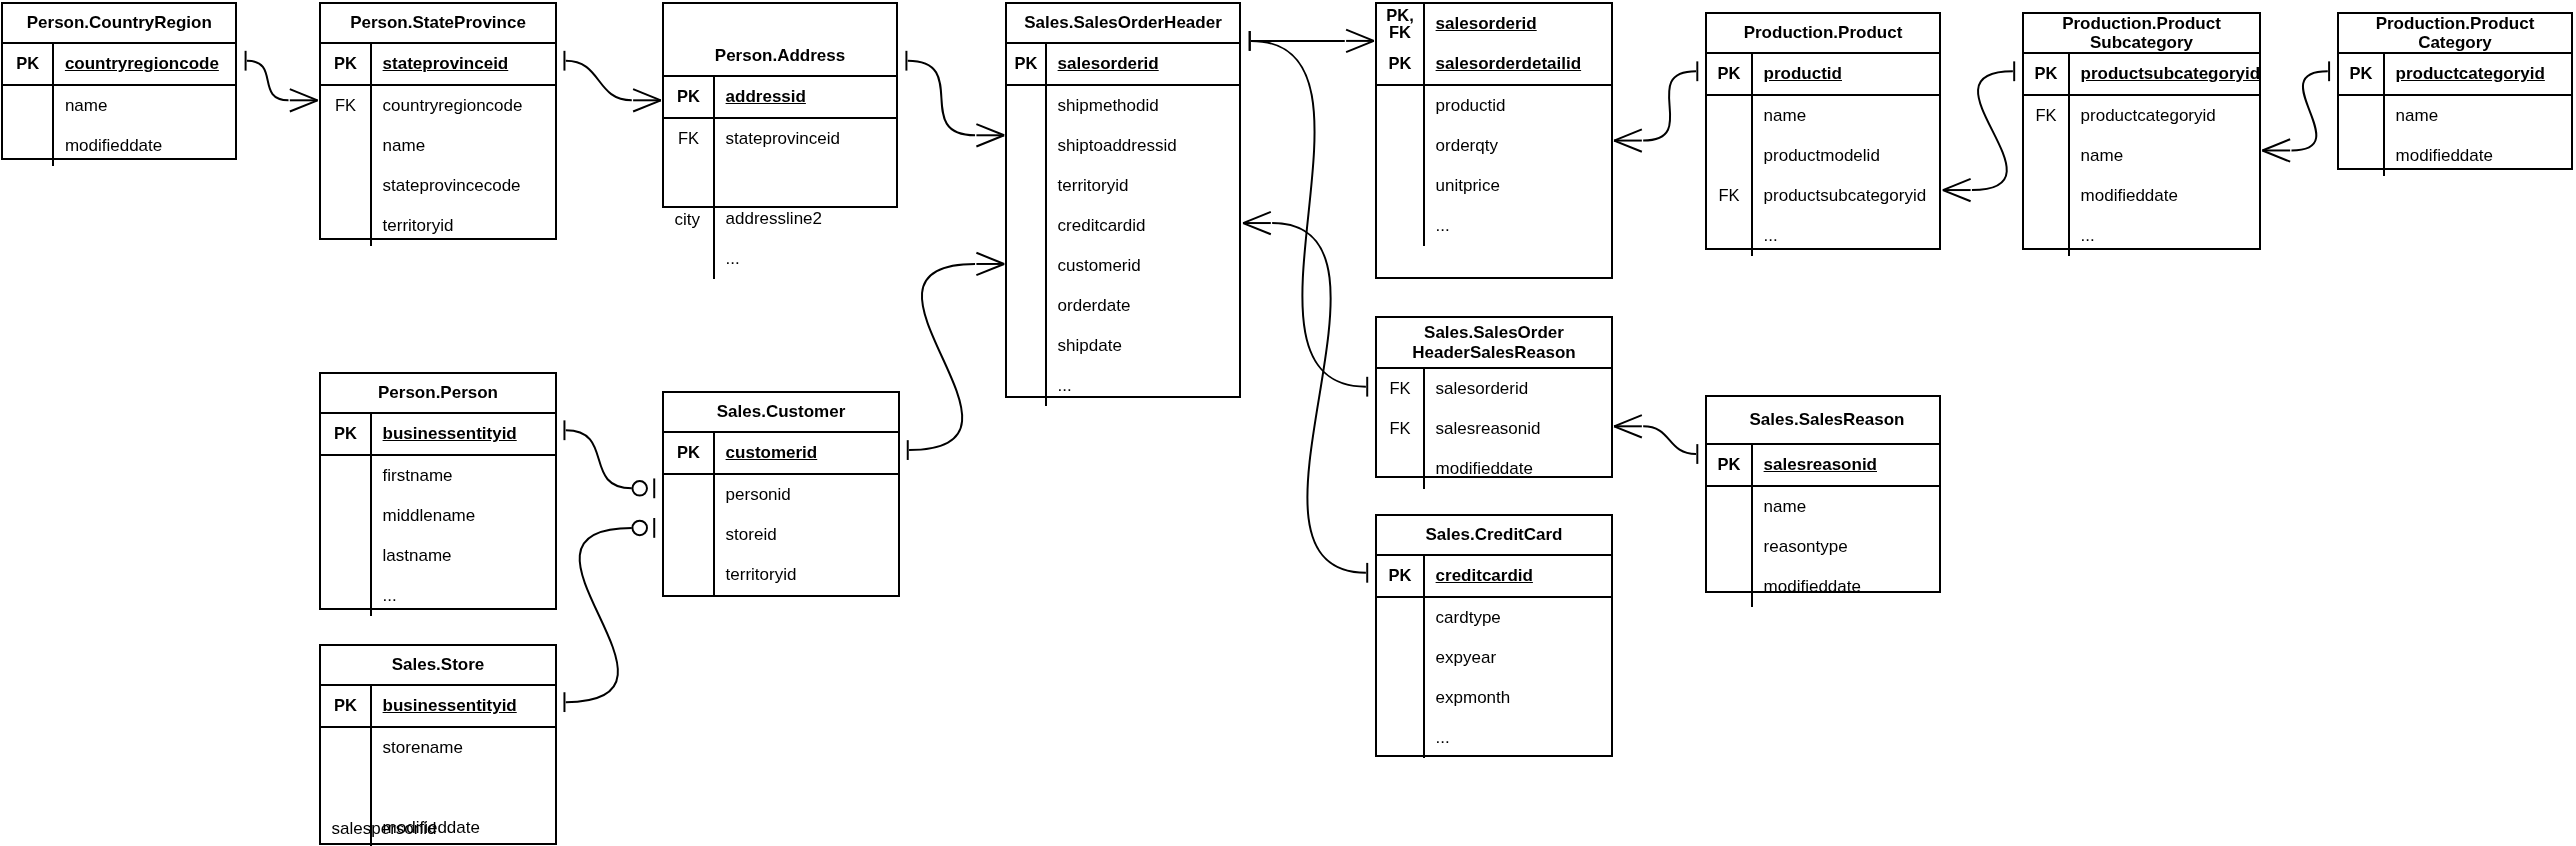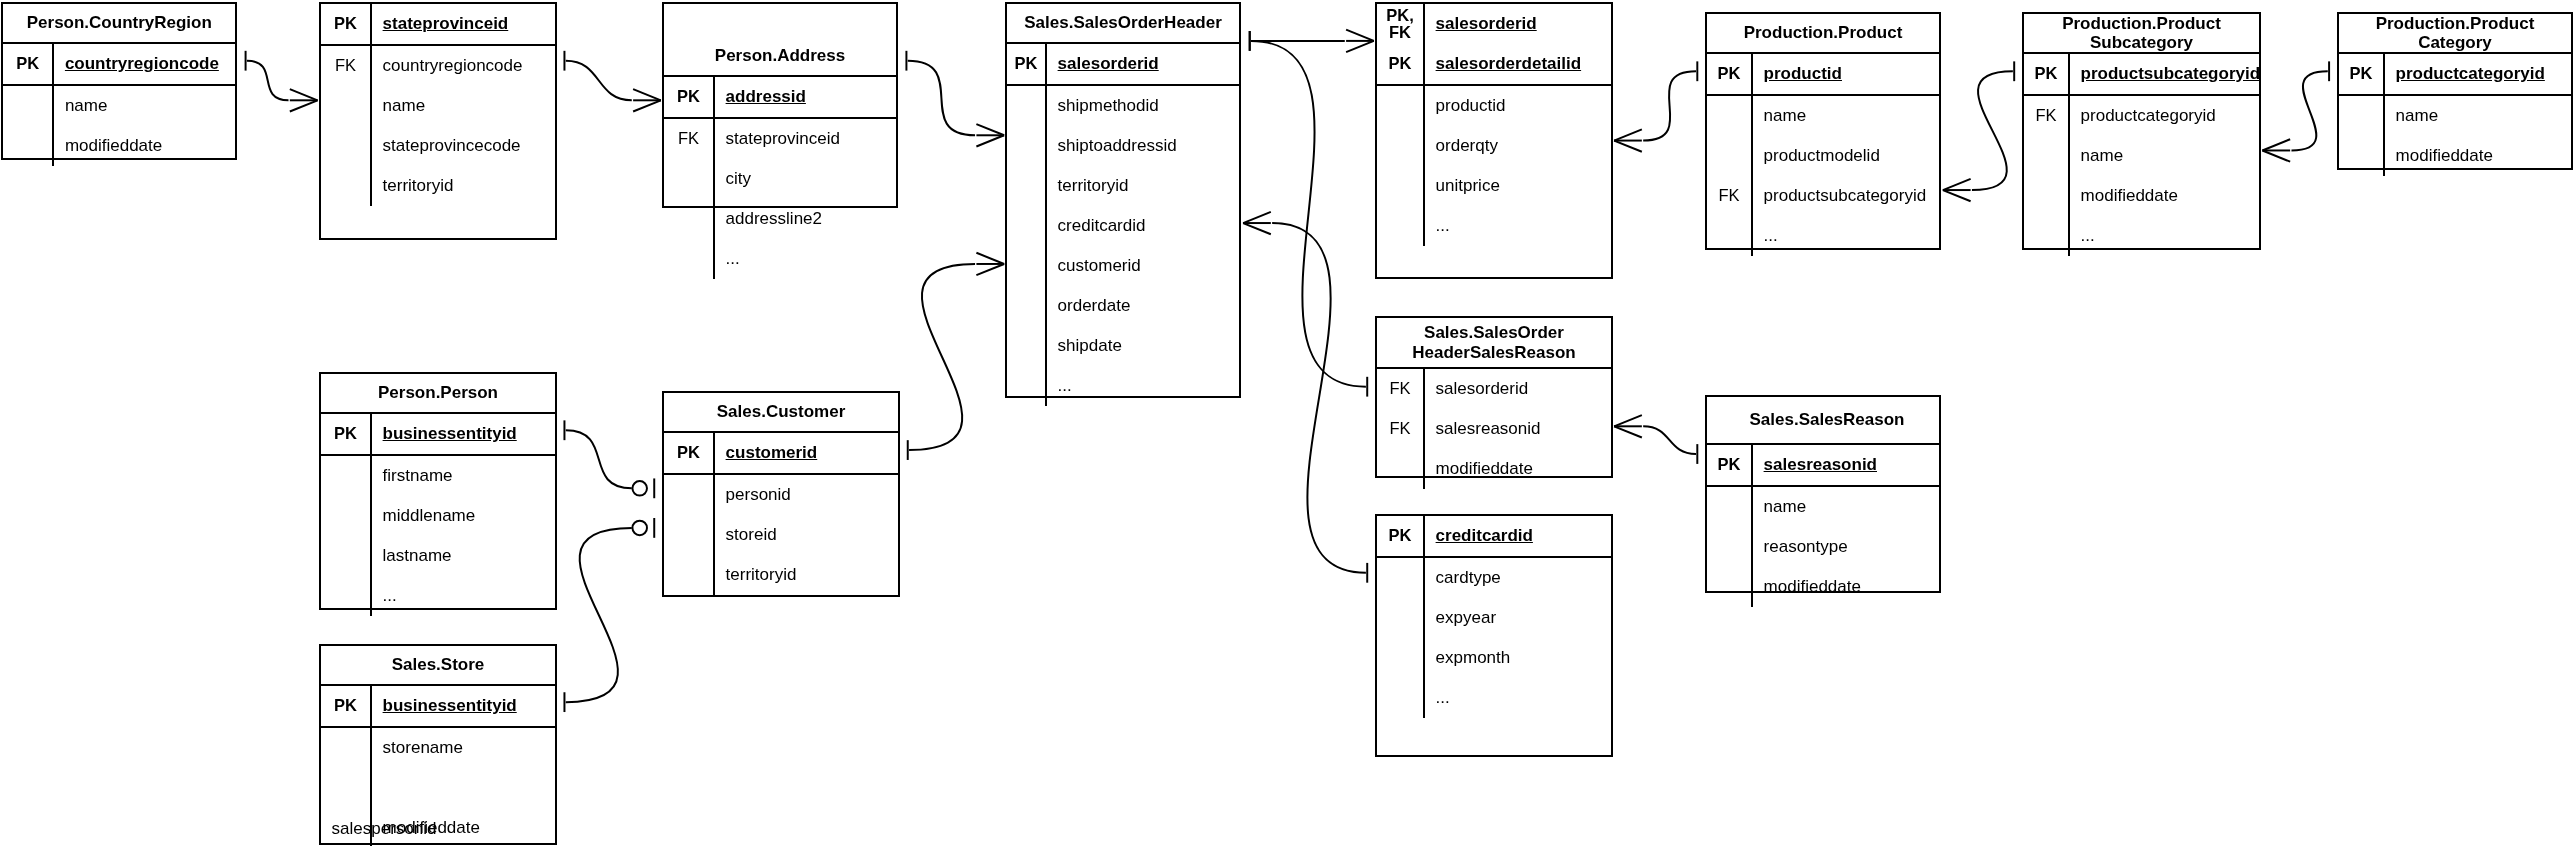--- a/index.html
+++ b/index.html
@@ -156,20 +156,21 @@
             <div class="keycell" style="flex-basis: 51px; width: 51px;"></div>
             <div class="namecell">name</div>
           </div>
           <div class="row" style="height: 40px;">
             <div class="keycell" style="flex-basis: 51px; width: 51px;"></div>
             <div class="namecell">modifieddate</div>
           </div>
         </div>
       </div>
       <div class="entity" style="left: 319px; top: 2px; width: 238px; height: 238px;">
+        <div class="ent-title" style="height: 40px;">Person.StateProvince</div>
         <div class="ent-section">
           <div class="row" style="height: 40px;">
             <div class="keycell pk" style="flex-basis: 51px; width: 51px;">PK</div>
             <div class="namecell key">stateprovinceid</div>
           </div>
         </div>
         <div class="ent-section">
           <div class="row" style="height: 40px;">
             <div class="keycell" style="flex-basis: 51px; width: 51px;">FK</div>
             <div class="namecell">countryregioncode</div>
@@ -194,21 +195,21 @@
           <div class="row" style="height: 40px;">
             <div class="keycell pk" style="flex-basis: 51px; width: 51px;">PK</div>
             <div class="namecell key">addressid</div>
           </div>
         </div>
         <div class="ent-section">
           <div class="row" style="height: 40px;">
             <div class="keycell" style="flex-basis: 51px; width: 51px;">FK</div>
             <div class="namecell">stateprovinceid</div>
           </div>
-          <div class="row" style="height: 40px;">
+          <div class="row" style="height: 40px; flex-direction: column;">
             <div class="keycell" style="flex-basis: 51px; width: 51px;"></div>
             <div class="namecell">city</div>
           </div>
           <div class="row" style="height: 40px;">
             <div class="keycell" style="flex-basis: 51px; width: 51px;"></div>
             <div class="namecell">addressline2</div>
           </div>
           <div class="row" style="height: 40px;">
             <div class="keycell" style="flex-basis: 51px; width: 51px;"></div>
             <div class="namecell">...</div>
@@ -472,20 +473,21 @@
             <div class="keycell" style="flex-basis: 46px; width: 46px;"></div>
             <div class="namecell">reasontype</div>
           </div>
           <div class="row" style="height: 40px;">
             <div class="keycell" style="flex-basis: 46px; width: 46px;"></div>
             <div class="namecell">modifieddate</div>
           </div>
         </div>
       </div>
       <div class="entity" style="left: 1375px; top: 514px; width: 238px; height: 243px;">
+        <div class="ent-title" style="height: 40px;">Sales.CreditCard</div>
         <div class="ent-section">
           <div class="row" style="height: 40px;">
             <div class="keycell pk" style="flex-basis: 48px; width: 48px;">PK</div>
             <div class="namecell key">creditcardid</div>
           </div>
         </div>
         <div class="ent-section">
           <div class="row" style="height: 40px;">
             <div class="keycell" style="flex-basis: 48px; width: 48px;"></div>
             <div class="namecell">cardtype</div>

